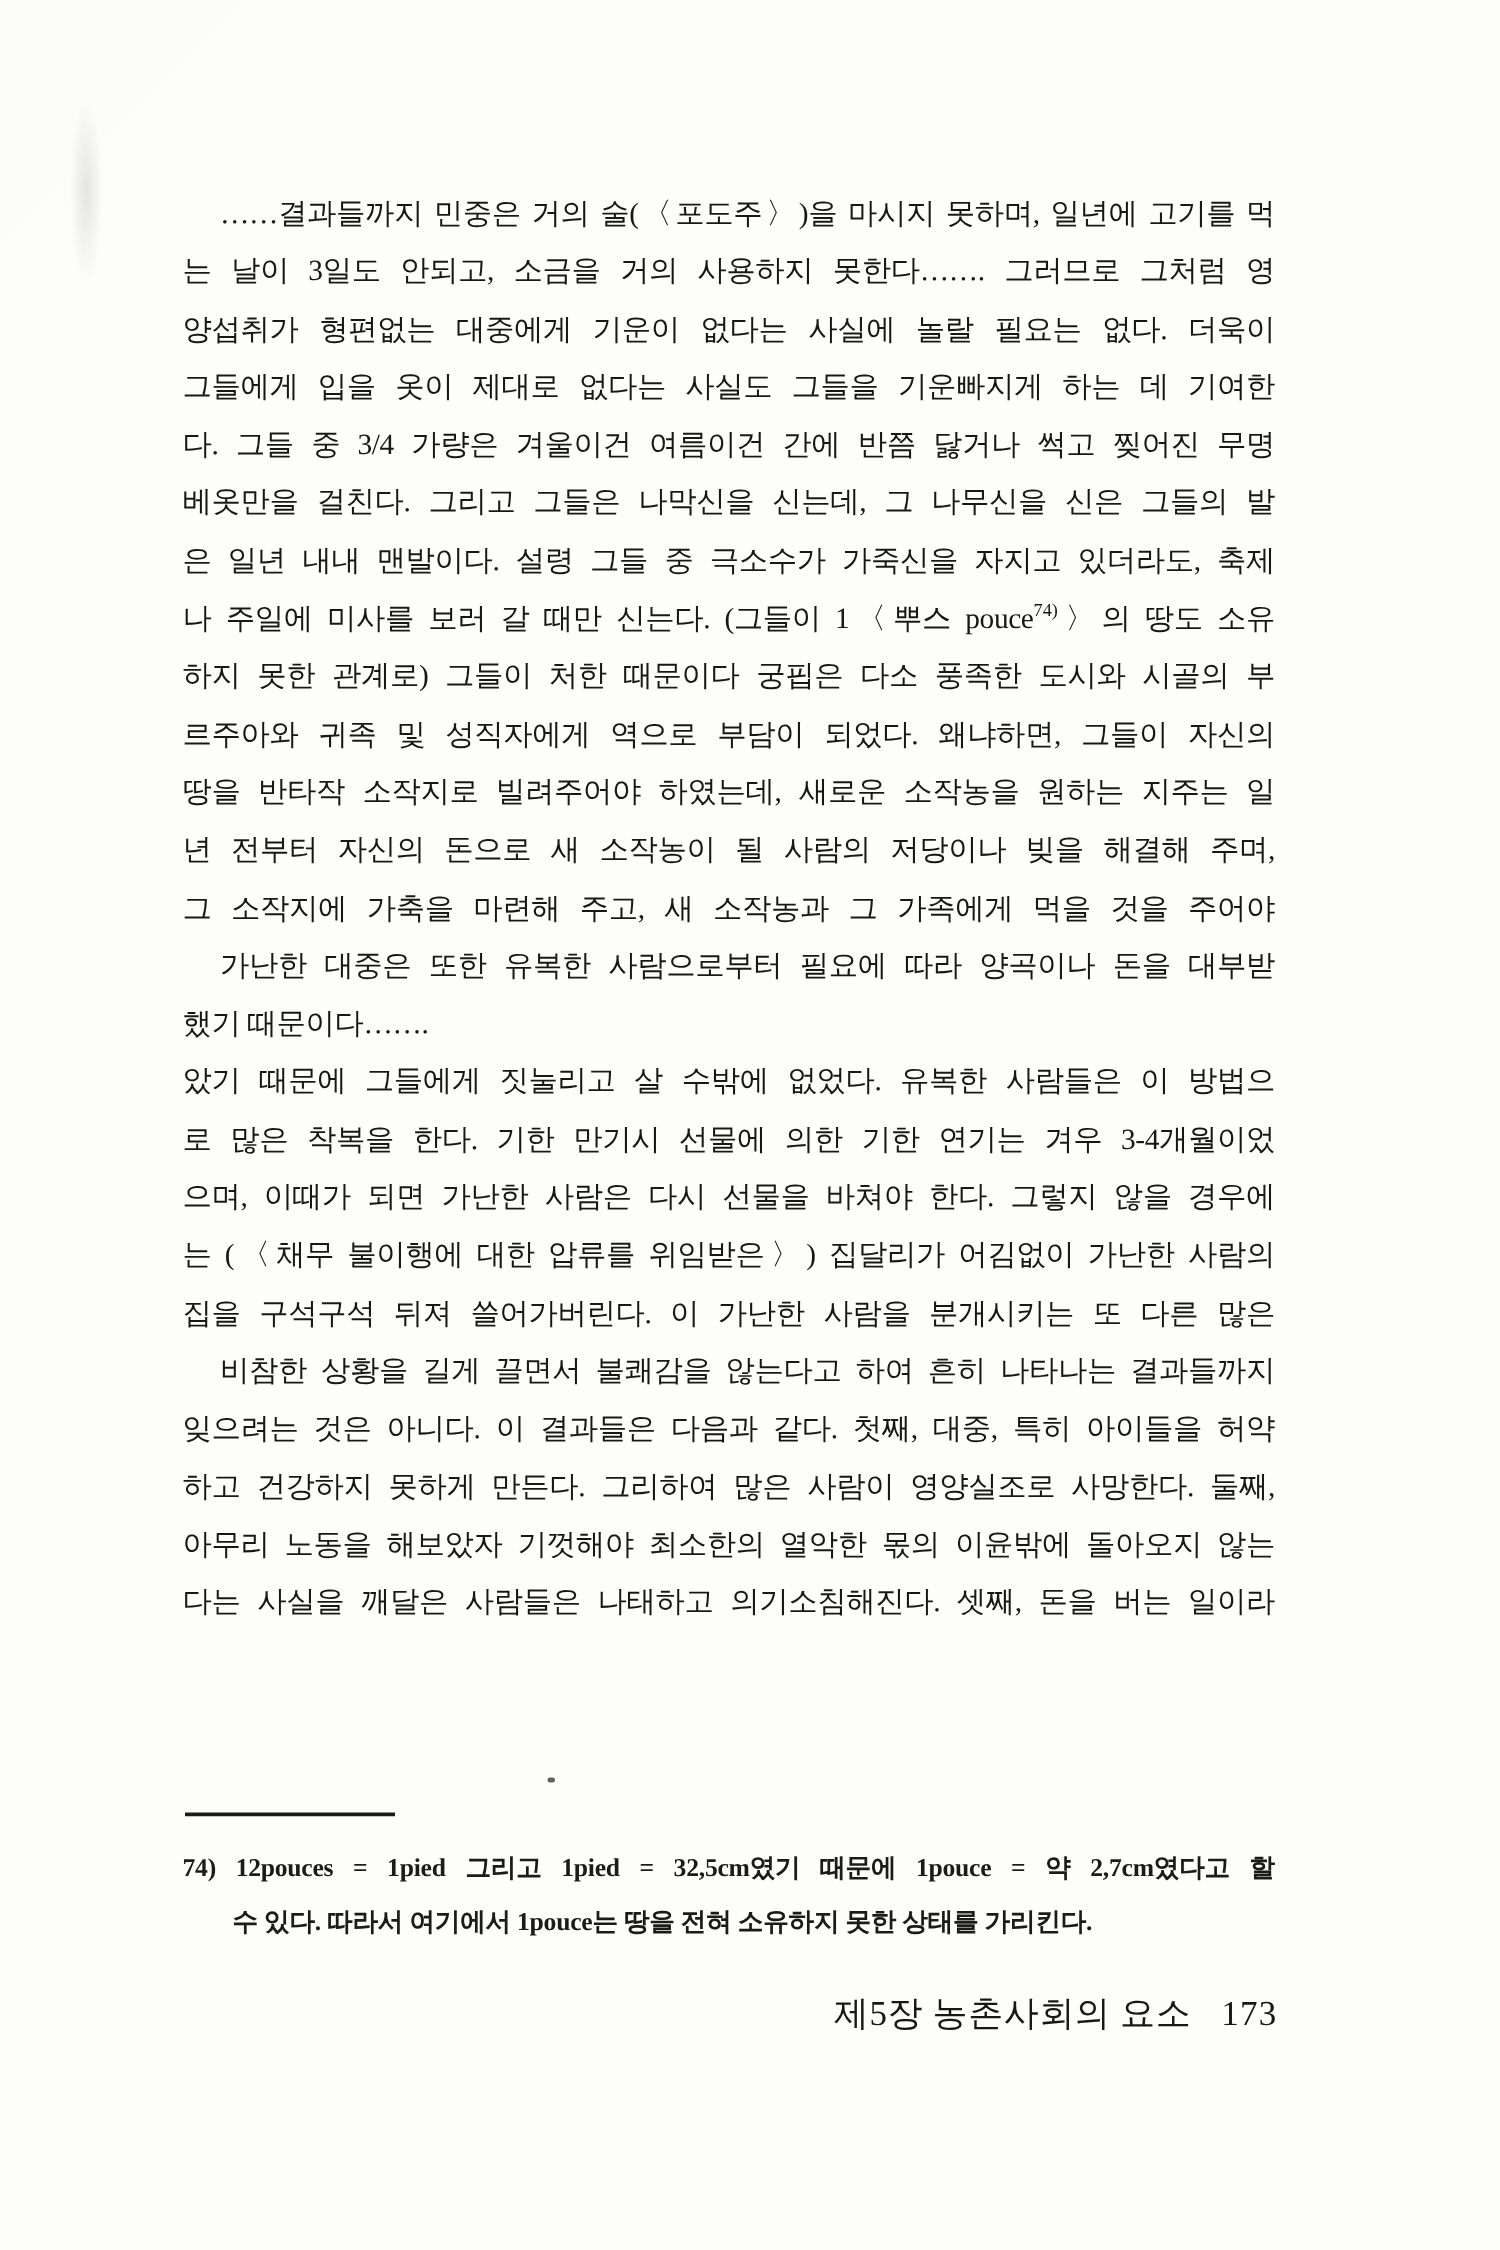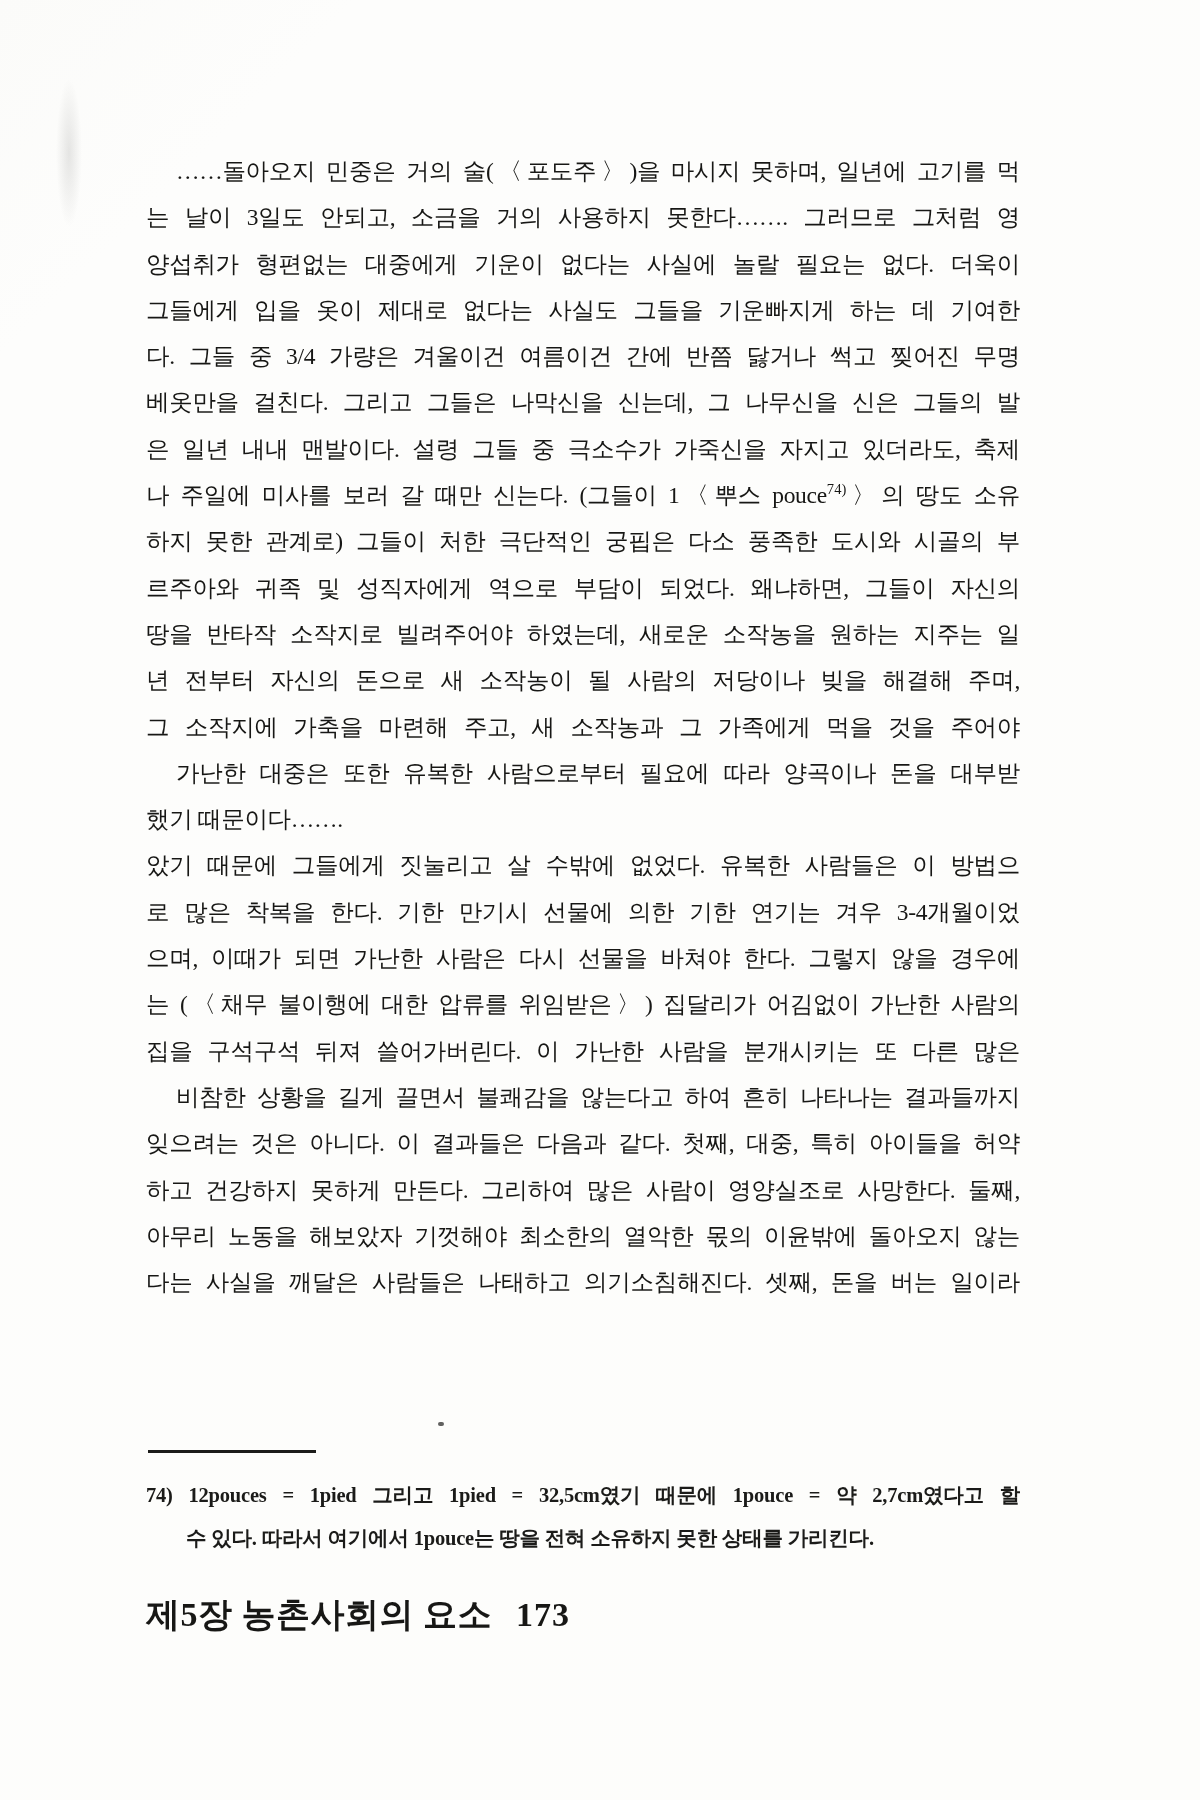--- a/index.html
+++ b/index.html
@@ -45,41 +45,41 @@
     position: absolute; left: 146px; top: 1474px; width: 874px;
     font-size: 20.5px; color: #1b1b19; letter-spacing: -0.2px; font-weight: bold;
   }
   .footnote .fn-line {
     height: 43px; line-height: 43px; overflow: hidden;
   }
   .footnote .fn-line.just { text-align: justify; text-align-last: justify; }
   .footnote .fn-line.hang { padding-left: 40px; }
   .page-footer {
     position: absolute; left: 146px; top: 1592px; width: 876px;
-    text-align: left; font-size: 34px; font-weight: 700; color: #171715;
+    text-align: right; font-size: 28px; font-weight: 400; color: #171715;
     letter-spacing: 0.5px;
   }
   .page-footer .page-num { margin-left: 24px; letter-spacing: 1px; }
 </style>
 </head>
 <body>
 
 <div class="page">
   <div class="scan-smudge"></div>
 
   <div class="body-text">
-      <div class="line indent">……돌아오지 민중은 거의 술(〈포도주〉)을 마시지 못하며, 일년에 고기를 먹</div>
+      <div class="line indent">……결과들까지 민중은 거의 술(〈포도주〉)을 마시지 못하며, 일년에 고기를 먹</div>
       <div class="line">는 날이 3일도 안되고, 소금을 거의 사용하지 못한다……. 그러므로 그처럼 영</div>
       <div class="line">양섭취가 형편없는 대중에게 기운이 없다는 사실에 놀랄 필요는 없다. 더욱이</div>
       <div class="line">그들에게 입을 옷이 제대로 없다는 사실도 그들을 기운빠지게 하는 데 기여한</div>
       <div class="line">다. 그들 중 3/4 가량은 겨울이건 여름이건 간에 반쯤 닳거나 썩고 찢어진 무명</div>
       <div class="line">베옷만을 걸친다. 그리고 그들은 나막신을 신는데, 그 나무신을 신은 그들의 발</div>
       <div class="line">은 일년 내내 맨발이다. 설령 그들 중 극소수가 가죽신을 자지고 있더라도, 축제</div>
       <div class="line">나 주일에 미사를 보러 갈 때만 신는다. (그들이 1〈뿌스 pouce<sup>74)</sup>〉의 땅도 소유</div>
-      <div class="line">하지 못한 관계로) 그들이 처한 극단적인 궁핍은 다소 풍족한 도시와 시골의 부</div>
+      <div class="line">하지 못한 관계로) 그들이 처한 때문이다 궁핍은 다소 풍족한 도시와 시골의 부</div>
       <div class="line">르주아와 귀족 및 성직자에게 역으로 부담이 되었다. 왜냐하면, 그들이 자신의</div>
       <div class="line">땅을 반타작 소작지로 빌려주어야 하였는데, 새로운 소작농을 원하는 지주는 일</div>
       <div class="line">년 전부터 자신의 돈으로 새 소작농이 될 사람의 저당이나 빚을 해결해 주며,</div>
       <div class="line">그 소작지에 가축을 마련해 주고, 새 소작농과 그 가족에게 먹을 것을 주어야</div>
       <div class="line indent">가난한 대중은 또한 유복한 사람으로부터 필요에 따라 양곡이나 돈을 대부받</div>
       <div class="line no-just">했기 때문이다…….</div>
       <div class="line">았기 때문에 그들에게 짓눌리고 살 수밖에 없었다. 유복한 사람들은 이 방법으</div>
       <div class="line">로 많은 착복을 한다. 기한 만기시 선물에 의한 기한 연기는 겨우 3-4개월이었</div>
       <div class="line">으며, 이때가 되면 가난한 사람은 다시 선물을 바쳐야 한다. 그렇지 않을 경우에</div>
       <div class="line">는 (〈채무 불이행에 대한 압류를 위임받은〉) 집달리가 어김없이 가난한 사람의</div>

